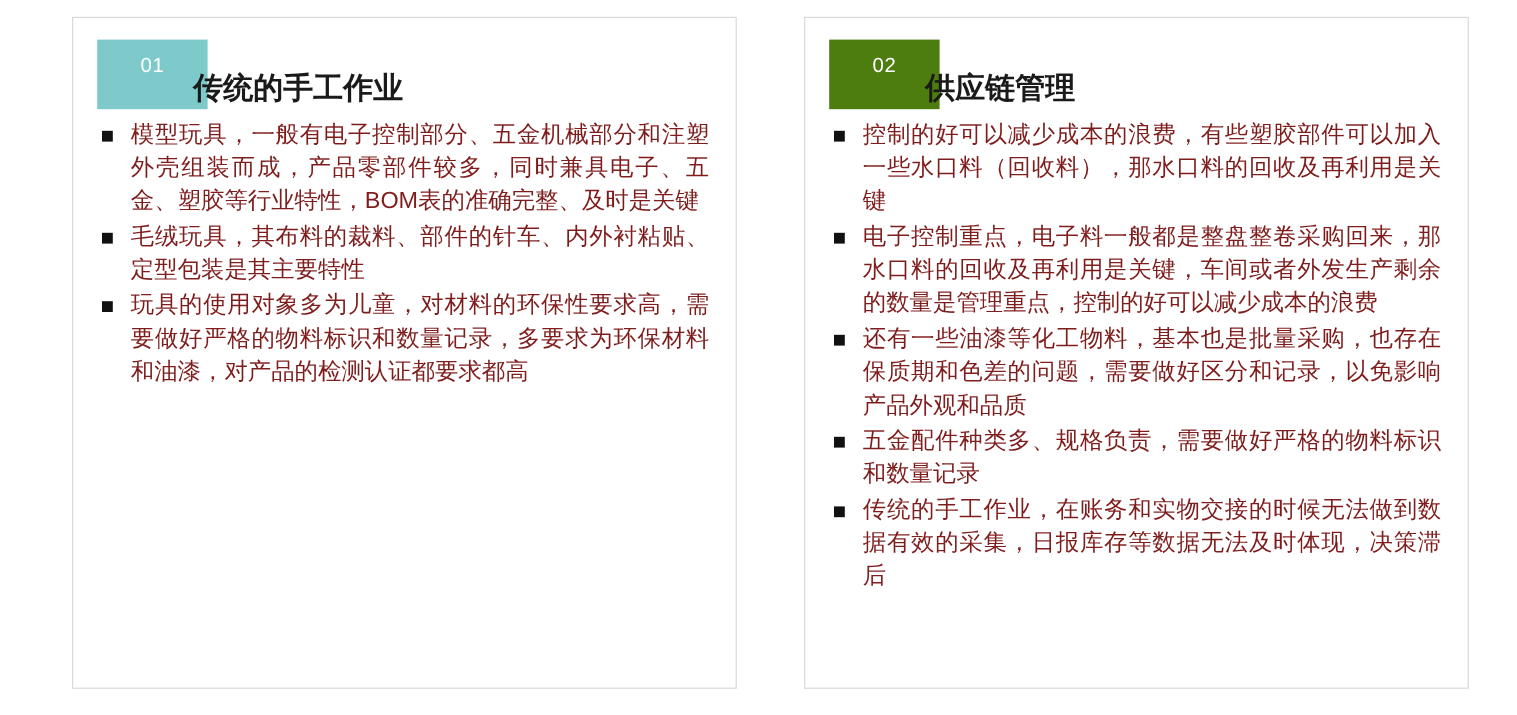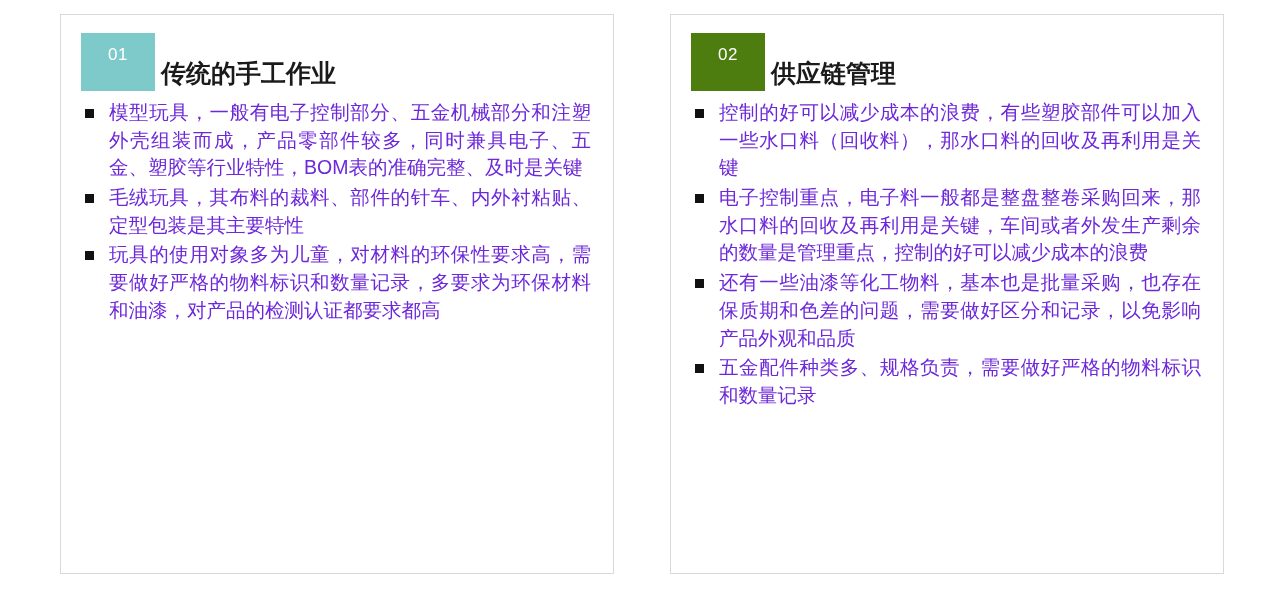--- a/index.html
+++ b/index.html
@@ -32,21 +32,21 @@
     padding: 0;
   }
   .panel-header {
     position: relative;
     height: 78px;
   }
   .num-badge {
     position: absolute;
     left: 20px;
     top: 18px;
-    width: 74px;
+    width: 92px;
     height: 58px;
     display: flex;
     align-items: flex-start;
     justify-content: center;
     padding-top: 12px;
     box-sizing: border-box;
     color: #ffffff;
     font-size: 17px;
     font-weight: normal;
     letter-spacing: 0.5px;
@@ -64,21 +64,21 @@
     list-style: none;
     margin: 0;
     padding: 6px 22px 0 22px;
   }
   ul.bullets li {
     position: relative;
     padding-left: 26px;
     margin-bottom: 2px;
     font-size: 19.5px;
     line-height: 1.42;
-    color: #6d28d9;
+    color: #7f1d1d;
     text-align: justify;
     text-justify: inter-ideograph;
   }
   ul.bullets li::before {
     content: "";
     position: absolute;
     left: 2px;
     top: 10px;
     width: 9px;
     height: 9px;
@@ -105,16 +105,17 @@
   <div class="panel">
     <div class="panel-header">
       <div class="num-badge" style="background: #4d7c0f;">02</div>
       <div class="panel-title">供应链管理</div>
     </div>
     <ul class="bullets">
       <li>控制的好可以减少成本的浪费，有些塑胶部件可以加入一些水口料（回收料），那水口料的回收及再利用是关键</li>
       <li>电子控制重点，电子料一般都是整盘整卷采购回来，那水口料的回收及再利用是关键，车间或者外发生产剩余的数量是管理重点，控制的好可以减少成本的浪费</li>
       <li>还有一些油漆等化工物料，基本也是批量采购，也存在保质期和色差的问题，需要做好区分和记录，以免影响产品外观和品质</li>
       <li>五金配件种类多、规格负责，需要做好严格的物料标识和数量记录</li>
+      <li>传统的手工作业，在账务和实物交接的时候无法做到数据有效的采集，日报库存等数据无法及时体现，决策滞后</li>
     </ul>
   </div>
 
 </div>
 
 </body></html>

